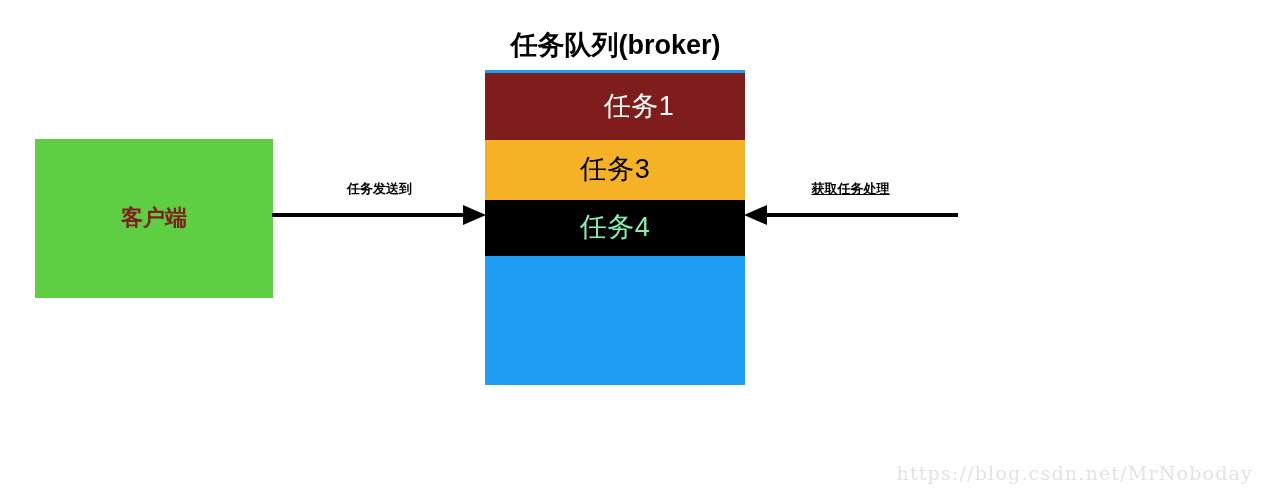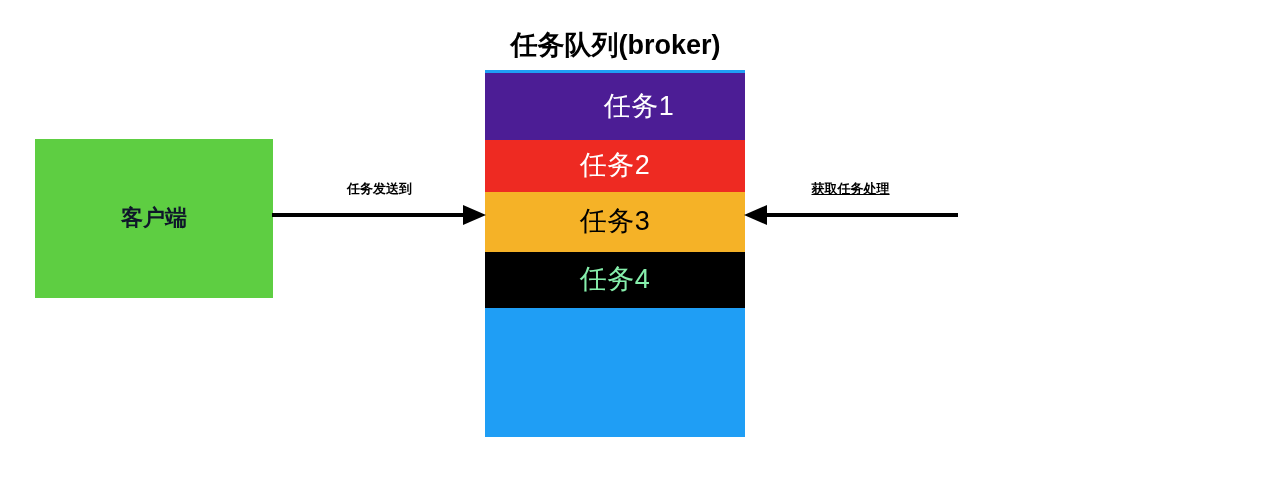--- a/index.html
+++ b/index.html
@@ -154,30 +154,27 @@
 </head>
 <body>
 
 <div id="canvas" style="background: rgb(255, 255, 255);">
 
   <div class="diagram-title">
     <span class="diagram-title-inner">任务队列(broker)</span>
   </div>
 
   <div class="node-box client-box" style="background: rgb(94, 206, 66);">
-    <span class="node-label" style="color: #0f172a;">客户端</span>
+    <span class="node-label" style="color: #7f1d1d;">客户端</span>
   </div>
 
   <div class="queue-stack">
     <div class="queue-cap" style="background: rgb(31, 158, 245);"></div>
-    <div class="queue-slot" style="background: #4c1d95; height: 67px; flex-basis: 67px; padding-left: 48px;">
+    <div class="queue-slot" style="background: #7f1d1d; height: 67px; flex-basis: 67px; padding-left: 48px;">
       <span class="queue-slot-label" style="color: rgb(255, 255, 255);">任务1</span>
-    </div>
-    <div class="queue-slot" style="background: rgb(238, 42, 34); height: 52px; flex-basis: 52px;">
-      <span class="queue-slot-label" style="color: rgb(255, 255, 255);">任务2</span>
     </div>
     <div class="queue-slot" style="background: rgb(245, 178, 39); height: 60px; flex-basis: 60px;">
       <span class="queue-slot-label" style="color: #000000;">任务3</span>
     </div>
     <div class="queue-slot" style="background: rgb(0, 0, 0); height: 56px; flex-basis: 56px;">
       <span class="queue-slot-label" style="color: #86efac;">任务4</span>
     </div>
     <div class="queue-slot" style="background: rgb(31, 158, 245); height: 129px; flex-basis: 129px;">
       <span class="queue-slot-label" style="color: rgb(255, 255, 255);"></span>
     </div>
@@ -189,14 +186,15 @@
     <line x1="0" y1="12" x2="196" y2="12" stroke="#000000" stroke-width="4"></line>
     <polygon points="214,12 191,2 191,22" fill="#000000"></polygon>
   </svg>
 
   <div class="arrow-label arrow-label-fetch">获取任务处理</div>
   <svg class="arrow arrow-right-to-broker" viewBox="0 0 215 24">
     <line x1="19" y1="12" x2="215" y2="12" stroke="#000000" stroke-width="4"></line>
     <polygon points="1,12 24,2 24,22" fill="#000000"></polygon>
   </svg>
 
+  <div class="watermark" style="color: rgb(227, 227, 227);">https://blog.csdn.net/MrNoboday</div>
 
 </div>
 
 </body></html>

